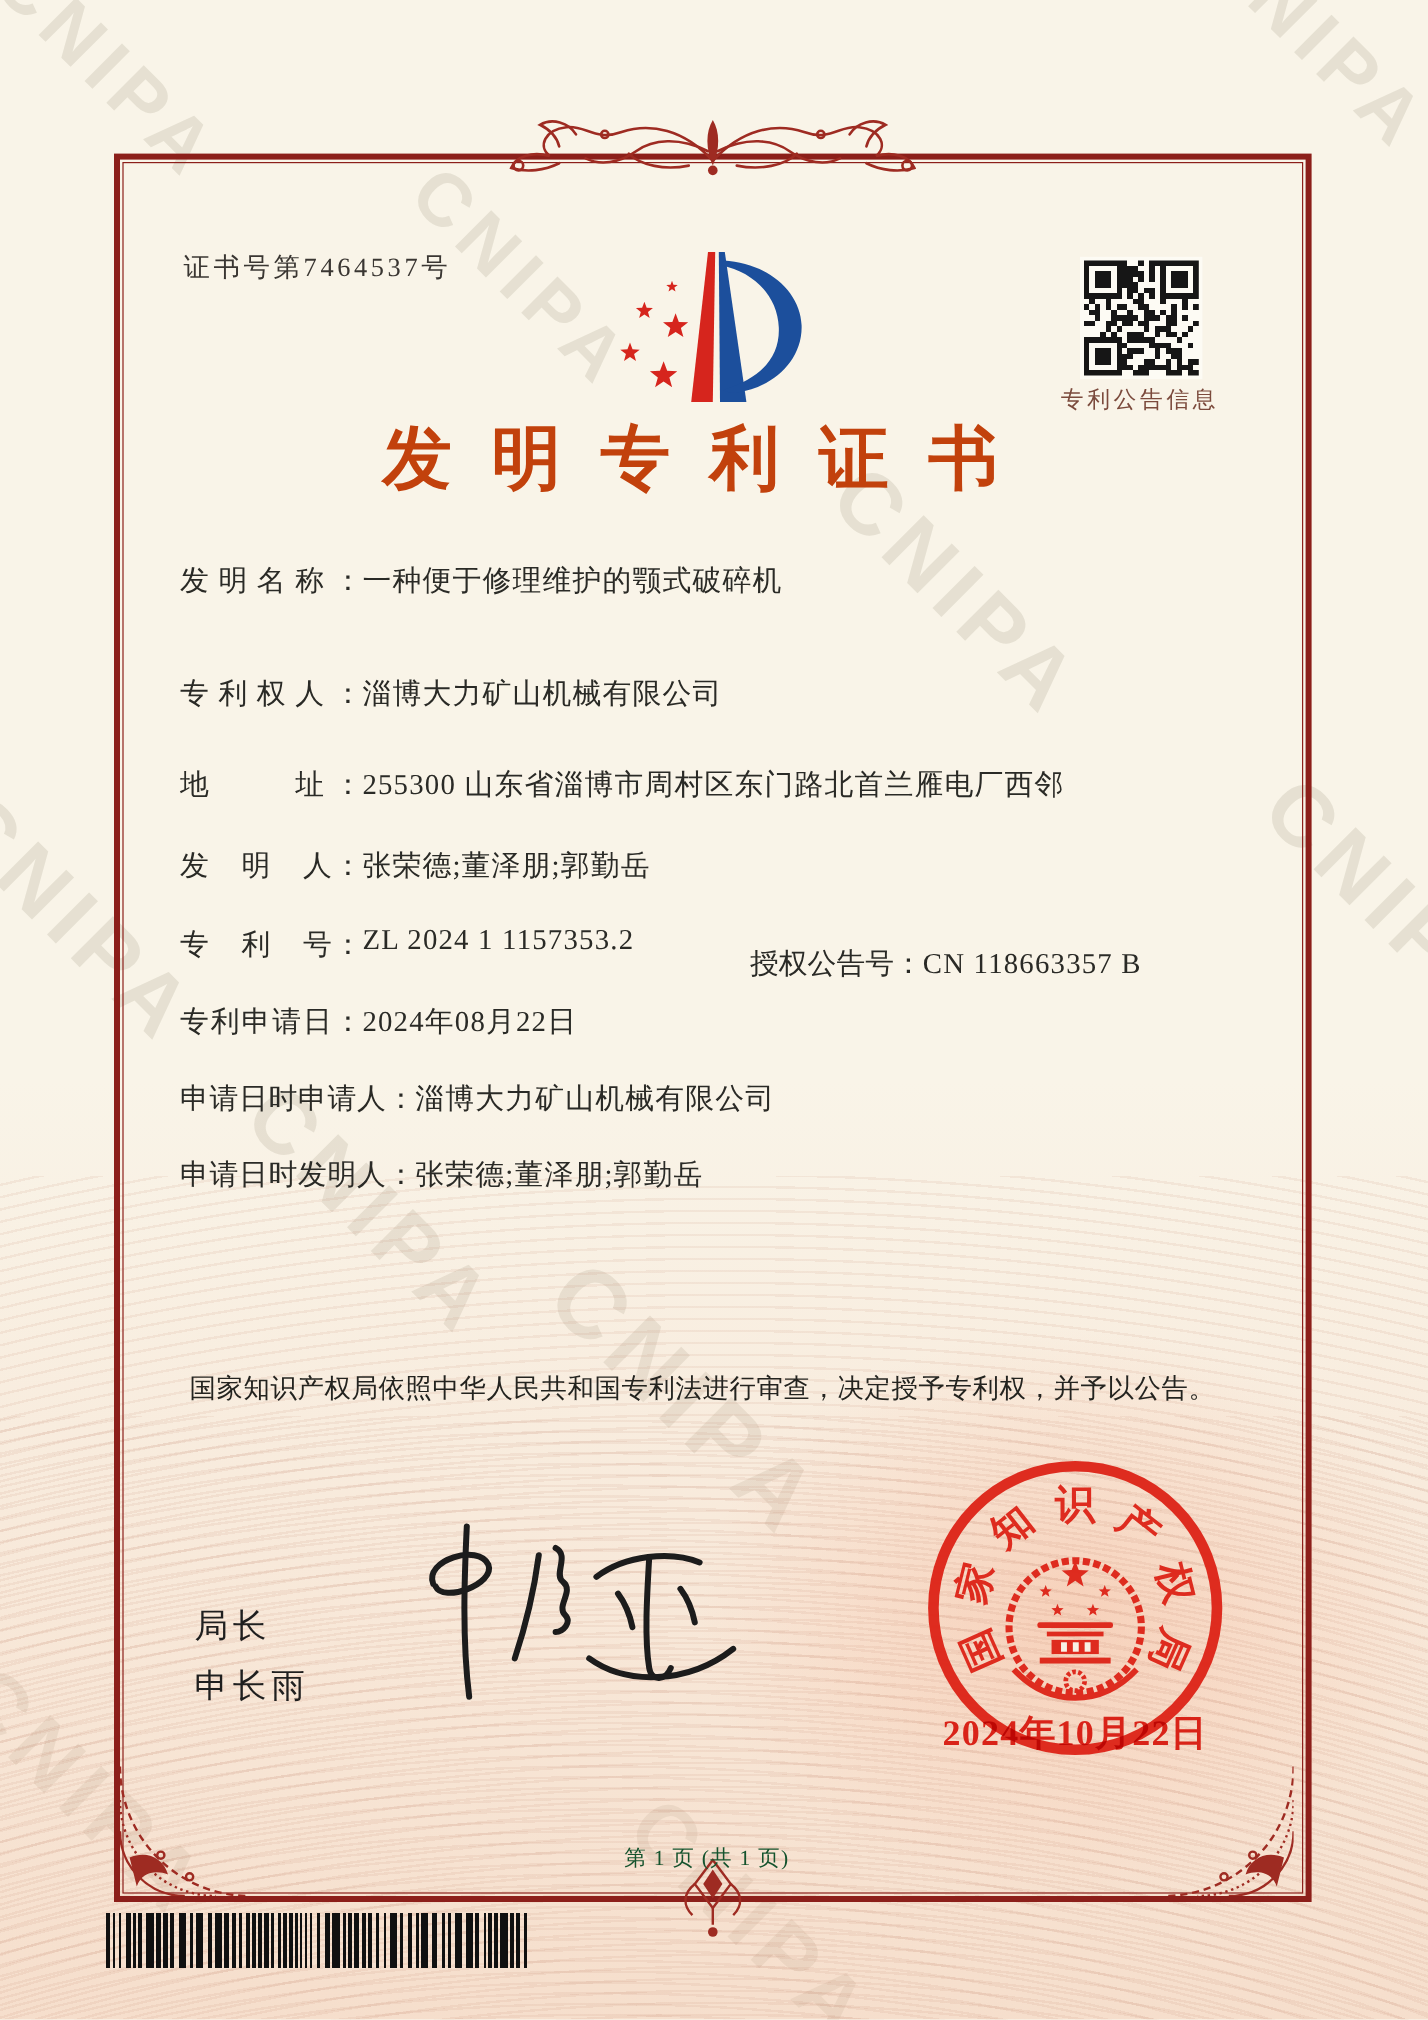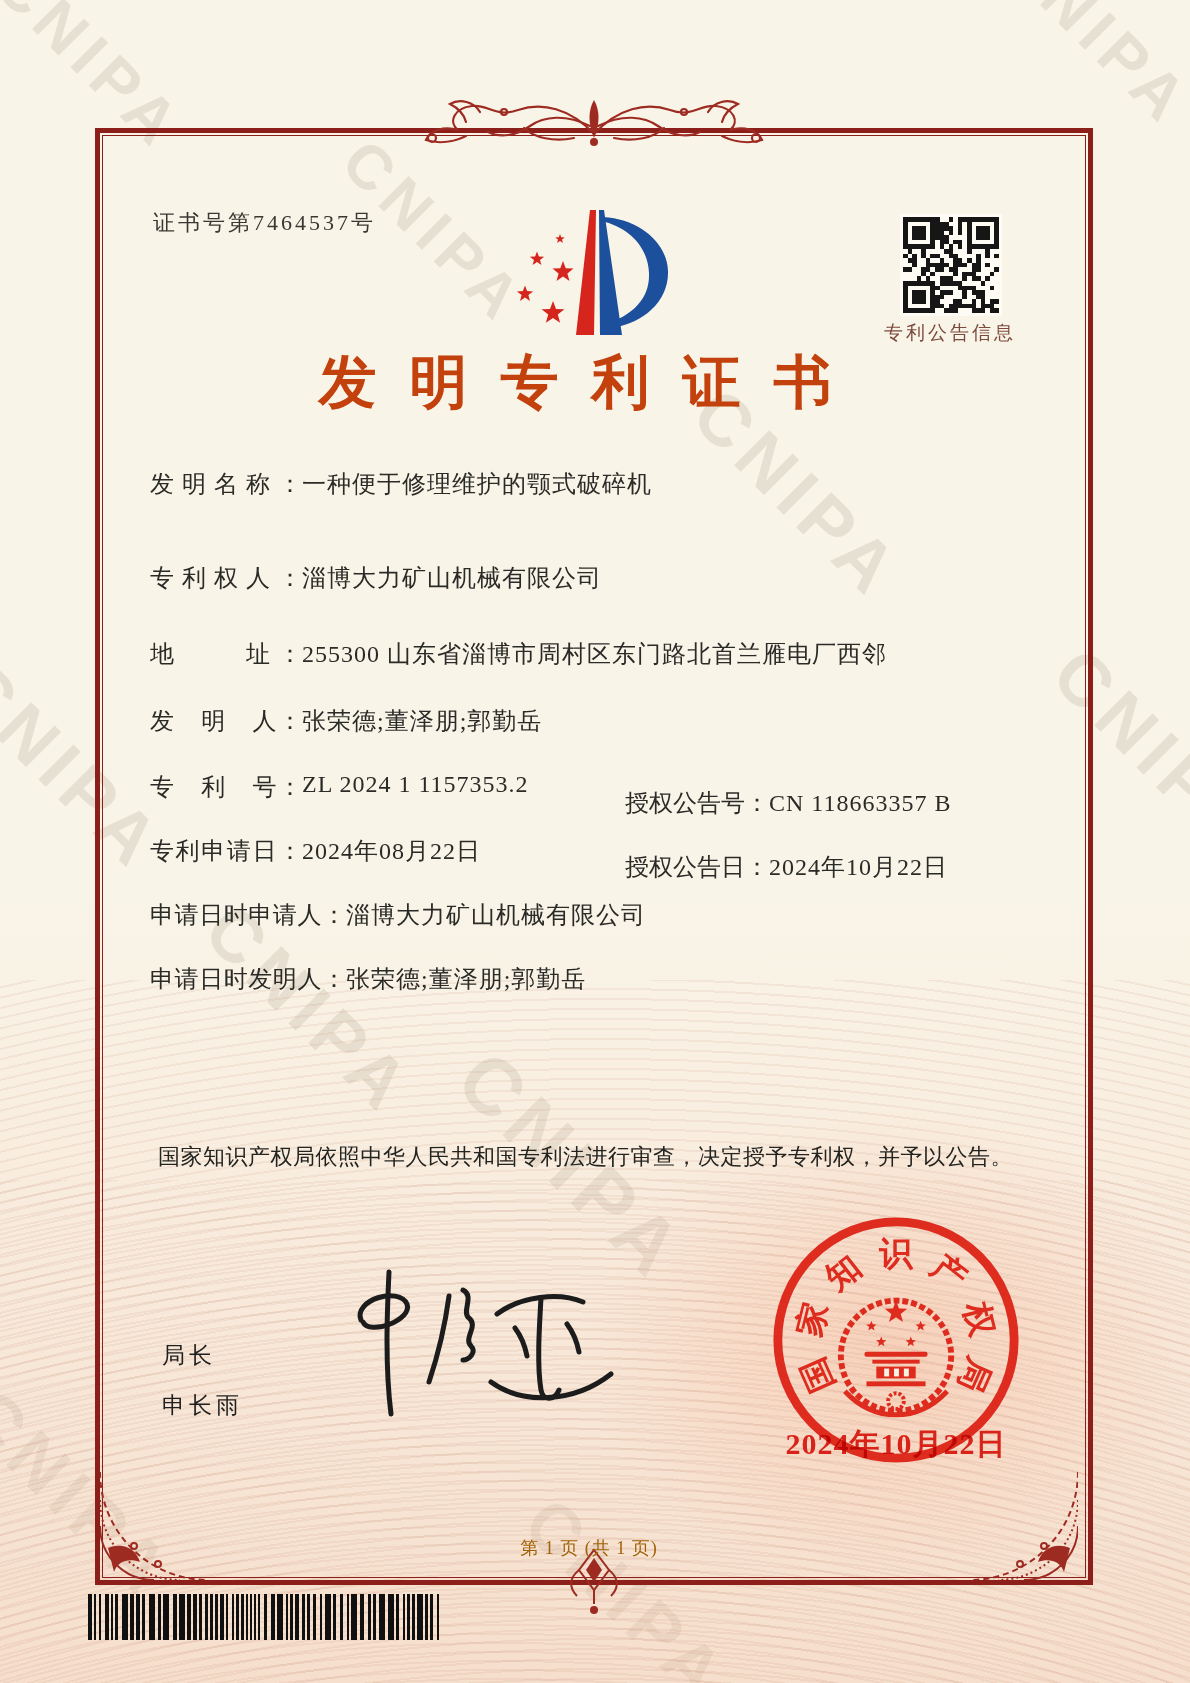--- a/index.html
+++ b/index.html
@@ -60,31 +60,31 @@
   .rpair{position:absolute;left:475px;top:16px;}
   .rlabel{display:inline-block;}
   .statement{
     position:absolute;left:118px;top:1138px;width:928px;
     font-size:22px;line-height:38px;color:#23231f;letter-spacing:0.5px;
   }
   .statement .l1{text-indent:40px;}
   .signoff{
     position:absolute;left:162px;top:1330px;
     font-family:"Liberation Sans","DejaVu Sans",sans-serif;
-    font-size:23px;letter-spacing:4px;color:#1f1f1f;line-height:50px;
+    font-size:28px;letter-spacing:4px;color:#1f1f1f;line-height:50px;
   }
   .signature{position:absolute;left:345px;top:1262px;width:280px;height:160px;}
   .seal{position:absolute;left:768px;top:1212px;width:256px;height:256px;mix-blend-mode:multiply;opacity:0.96;}
   .seal text{font-family:"Liberation Serif","DejaVu Serif",serif;font-weight:bold;fill:#dd2418;font-size:34px;}
   .sealdate{
     position:absolute;left:746px;top:1424px;width:300px;text-align:center;
     font-size:30px;font-weight:bold;color:#d92318;letter-spacing:1px;mix-blend-mode:multiply;
   }
   .pagefoot{position:absolute;left:95px;top:1536px;width:988px;text-align:center;
-    font-size:18px;letter-spacing:1px;color:#a16207;}
+    font-size:18px;letter-spacing:1px;color:#14532d;}
   .barcode{position:absolute;left:88px;top:1594px;width:360px;height:46px;}
   svg{display:block;}
 </style>
 </head>
 <body>
 
 <span class="wm" style="left:-28px;top:18px;font-size:64px">CNIPA</span>
 <span class="wm" style="left:980px;top:-6px;font-size:64px">CNIPA</span>
 <span class="wm" style="left:320px;top:196px;font-size:62px">CNIPA</span>
 <span class="wm" style="left:668px;top:452px;font-size:72px">CNIPA</span>
@@ -437,23 +437,20 @@
     <span class="flabel">发　明　人：</span><span class="fvalue">张荣德;董泽朋;郭勤岳</span>
   </div>
   <div class="row" style="top:771px">
     <span class="flabel">专　利　号：</span><span class="fvalue">ZL 2024 1 1157353.2</span>
     <span class="rpair">
       <span class="rlabel">授权公告号：</span><span class="fvalue">CN 118663357 B</span>
     </span>
   </div>
   <div class="row" style="top:835px">
     <span class="flabel">专利申请日：</span><span class="fvalue">2024年08月22日</span>
-    <span class="rpair">
-      <span class="rlabel">授权公告日：</span><span class="fvalue">2024年10月22日</span>
-    </span>
   </div>
   <div class="row" style="top:899px">
     <span class="flabel wide">申请日时申请人：</span><span class="fvalue">淄博大力矿山机械有限公司</span>
   </div>
   <div class="row" style="top:963px">
     <span class="flabel wide">申请日时发明人：</span><span class="fvalue">张荣德;董泽朋;郭勤岳</span>
   </div>
 
   <div class="statement">
     <div class="l1">国家知识产权局依照中华人民共和国专利法进行审查，决定授予专利权，并予以公告。</div>

